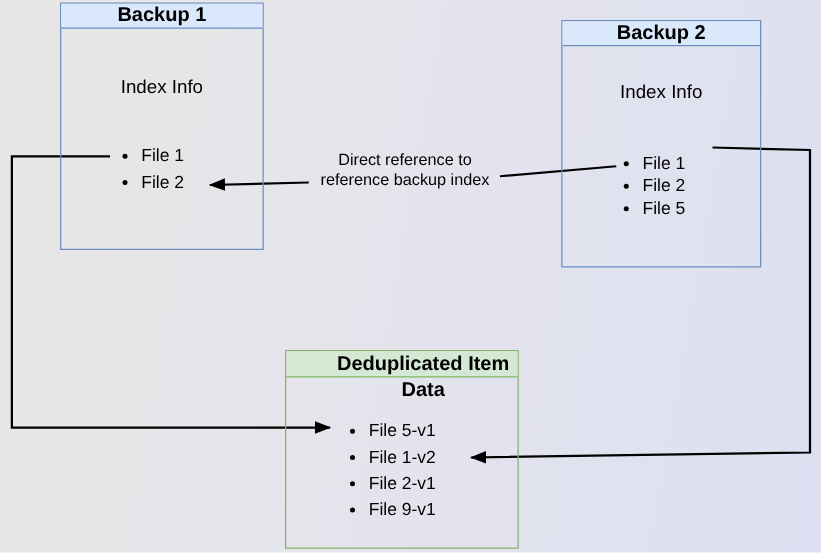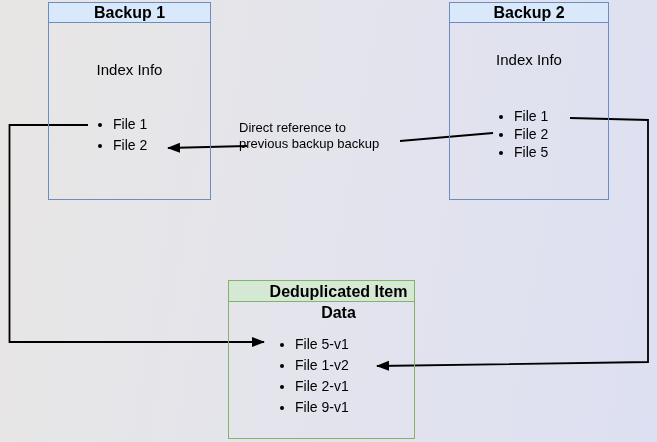--- a/index.html
+++ b/index.html
@@ -48,20 +48,21 @@
     list-style: disc;
     font-size: 14px;
   }
   #backup1 ul.files { line-height: 21px; }
   #backup2 ul.files { line-height: 18px; }
   #dedup   ul.files { line-height: 21px; }
   .annotation {
     position: absolute;
     left: 239px; top: 120px;
     width: 170px;
+    text-align: center;
     font-size: 13px; line-height: 16px;
   }
 </style>
 </head>
 <body>
 
 <div class="canvas">
 
   <svg class="overlay" viewBox="0 0 657 442" xmlns="http://www.w3.org/2000/svg">
     <defs>
@@ -77,21 +78,21 @@
 
   <div class="node blue" id="backup1" style="left:48px; top:2px; width:163px; height:198px;">
     <div class="node-header">Backup 1</div>
     <div class="body-label" style="top:58px;">Index Info</div>
     <ul class="files" style="left:46px; top:111px;">
       <li>File 1</li>
       <li>File 2</li>
     </ul>
   </div>
 
-  <div class="node blue" id="backup2" style="left:449px; top:2px; width:160px; height:198px;">
+  <div class="node blue" id="backup2" style="left:449px; top:16px; width:160px; height:198px;">
     <div class="node-header">Backup 2</div>
     <div class="body-label" style="top:48px;">Index Info</div>
     <ul class="files" style="left:46px; top:104px;">
       <li>File 1</li>
       <li>File 2</li>
       <li>File 5</li>
     </ul>
   </div>
 
   <div class="node green" id="dedup" style="left:228px; top:280px; width:187px; height:159px;">
@@ -99,16 +100,16 @@
     <ul class="files" style="left:48px; top:53px;">
       <li>File 5-v1</li>
       <li>File 1-v2</li>
       <li>File 2-v1</li>
       <li>File 9-v1</li>
     </ul>
   </div>
 
   <div class="annotation">
     <div>Direct reference to</div>
-    <div>previous backup backup</div>
+    <div>reference backup index</div>
   </div>
 
 </div>
 
 </body></html>

